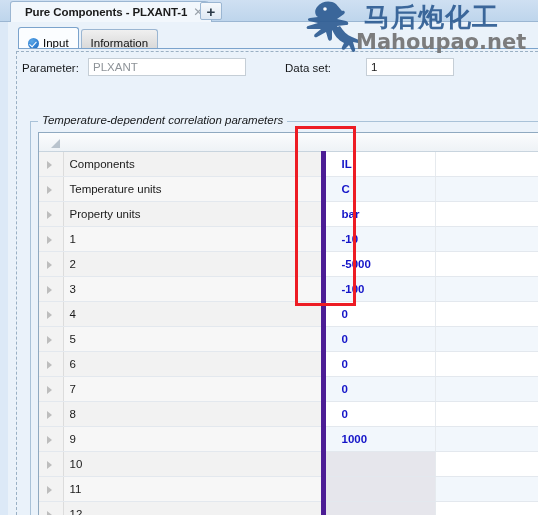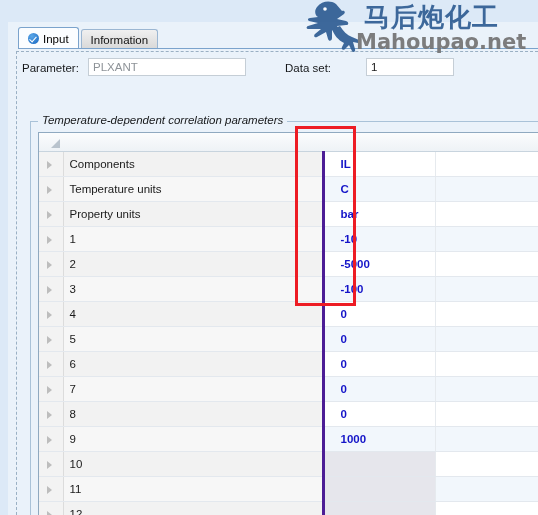--- a/index.html
+++ b/index.html
@@ -61,21 +61,21 @@
     background: #eaf2fa;
   }
   .innertabs {
     position: absolute; left: 10px; top: 5px;
     height: 22px;
     display: flex; align-items: flex-end;
   }
   .itab {
     height: 20px;
     padding: 0 9px;
-    display: flex; align-items: center; gap: 4px;
+    display: flex; align-items: flex-end; gap: 4px;
     font-size: 11.5px;
     color: #111;
     border: 1px solid #9bb6d2;
     border-bottom: none;
     border-radius: 3px 3px 0 0;
     background: linear-gradient(#f0f0f0, #d8d8d8);
     margin-right: 2px;
   }
   .itab.active {
     background: #fbfdff;
@@ -191,21 +191,21 @@
     border-right: 1px solid #dcdcdc;
     padding: 0; text-align: center; position: relative;
   }
   td.gutter .arw {
     position: absolute; left: 8px; top: 9px;
     width: 0; height: 0;
     border-top: 4px solid transparent;
     border-bottom: 4px solid transparent;
     border-left: 5px solid #bdbdbd;
   }
-  td.rowlabel { color: #1a1a1a; background: #f2f2f2; border-right: 3px solid #4c1d95; }
+  td.rowlabel { color: #1a1a1a; background: #f2f2f2; border-right: 5px solid #4c1d95; }
   tr.alt td.rowlabel { background: #f7f7f7; }
 
   td.val {
     color: #1414c8;
     font-weight: bold;
     background: #fff;
     border-right: 1px solid #e6eaee;
     padding-left: 16px;
   }
   tr.alt td.val { background: #f2f7fc; }
@@ -244,20 +244,29 @@
     color: #737373;
     white-space: nowrap;
   }
   .wm-horse { position: absolute; left: -4px; top: 0px; }
 </style>
 </head>
 <body>
 
 <div id="app">
 
+  <div class="tabstrip">
+    <div class="doctab">
+      <span>Pure Components - PLXANT-1</span>
+      <span class="closex">✕</span>
+    </div>
+    <div class="plusbtn">
+      <span>+</span>
+    </div>
+  </div>
 
   <div class="pane">
 
     <div class="innertabs">
       <div class="itab active">
         <span class="checkicon"></span>
         <span>Input</span>
       </div>
       <div class="itab">
         <span>Information</span>

